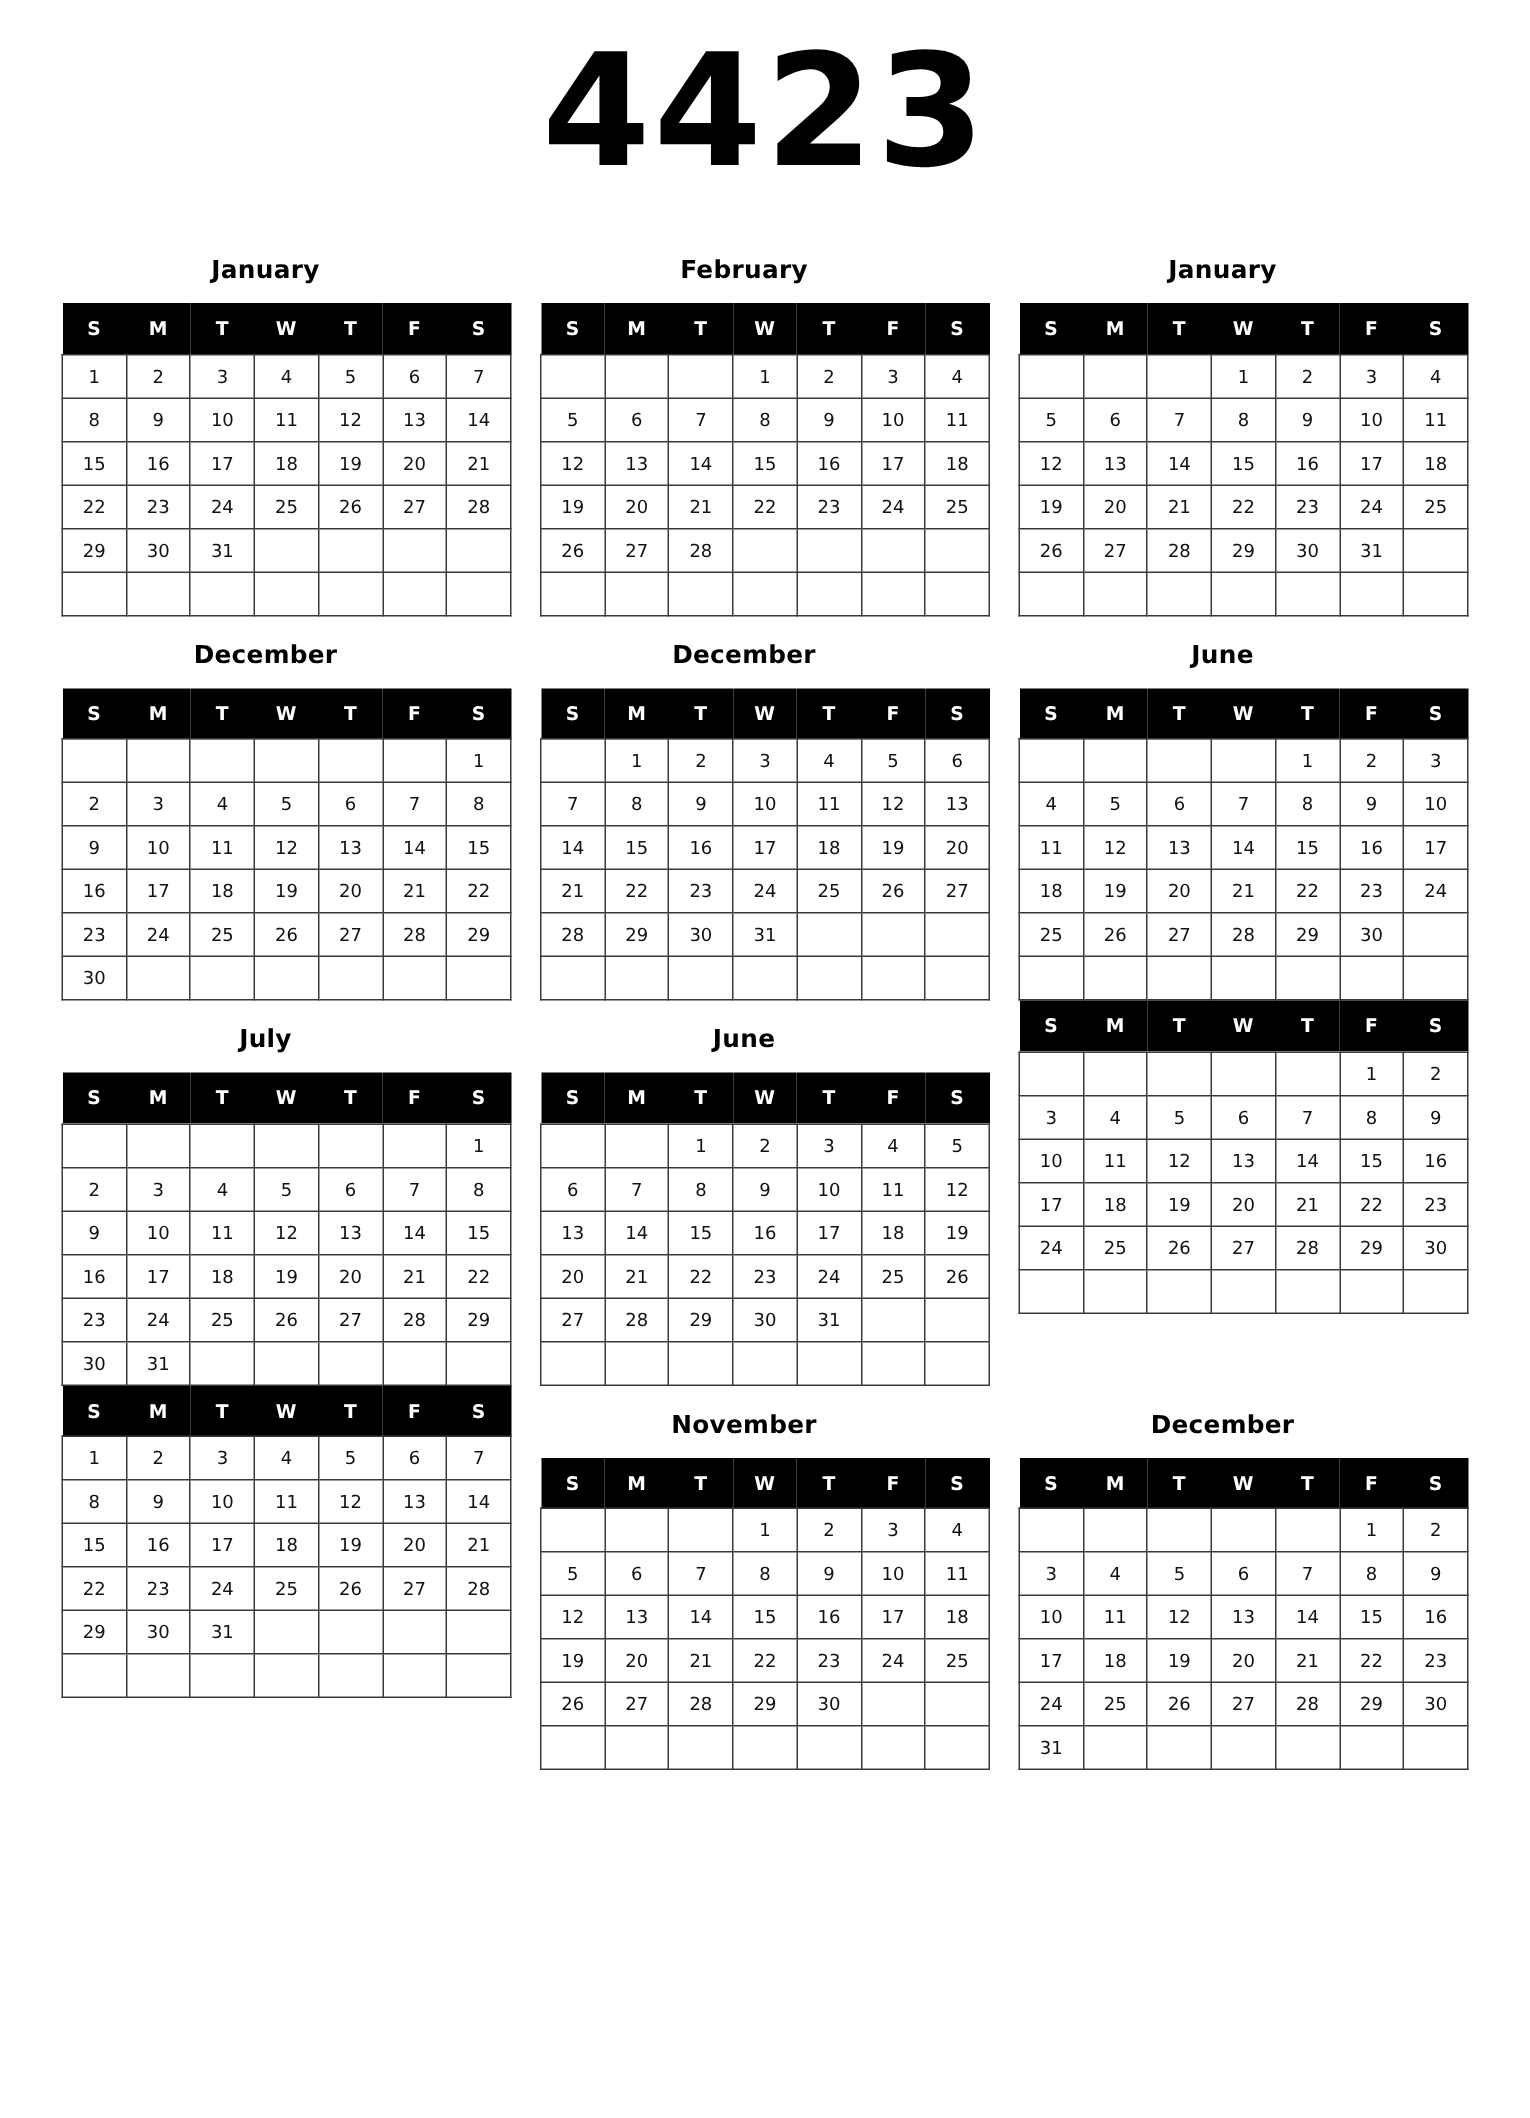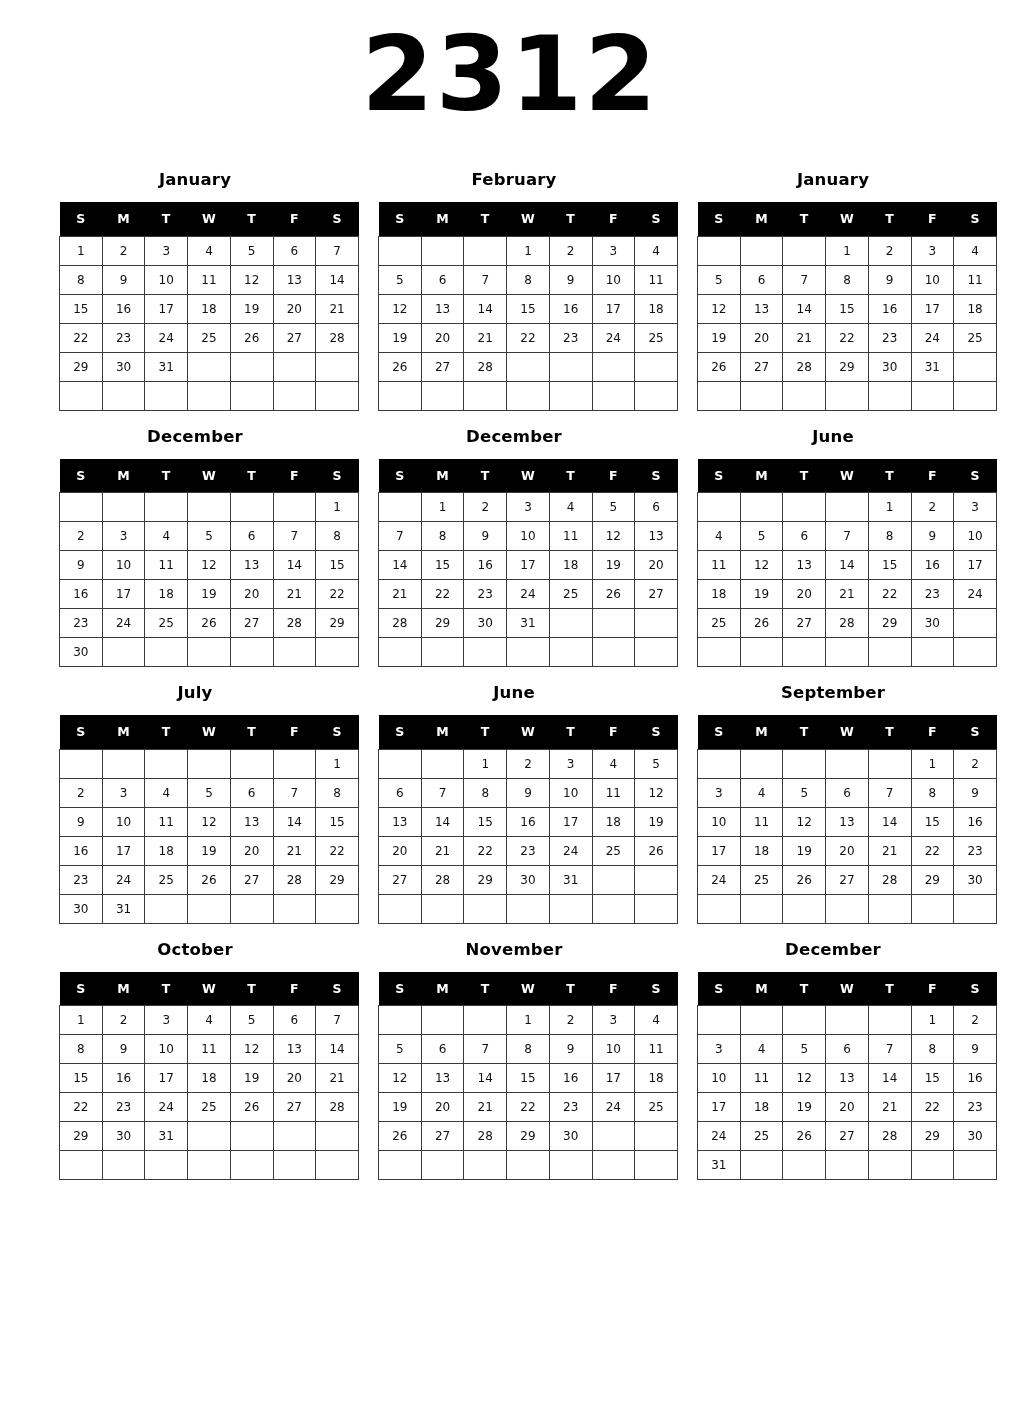--- a/index.html
+++ b/index.html
@@ -35,21 +35,20 @@
     display: grid;
     grid-template-columns: repeat(3, 300px);
     column-gap: 19px;
     row-gap: 0;
     margin: 28px auto 0 auto;
     width: 938px;
   }
   .month {
     width: 272px;
     margin-bottom: 0;
-    margin-left: 18px;
   }
   .month-name {
     text-align: center;
     font-size: 16.5px;
     font-weight: bold;
     padding: 16px 0 13px 0;
     letter-spacing: 0.2px;
   }
   table.cal {
     border-collapse: collapse;
@@ -77,21 +76,21 @@
     vertical-align: middle;
   }
   table.cal tbody td.empty {
     color: transparent;
   }
 </style>
 </head>
 <body>
 
 <div class="page">
-  <h1 class="year-title">2312</h1>
+  <h1 class="year-title">4423</h1>
   <div class="grid">
       <div class="month">
         <div class="month-name">January</div>
         <table class="cal">
           <thead>
             <tr>
               <th>S</th>
               <th>M</th>
               <th>T</th>
               <th>W</th>
@@ -656,93 +655,91 @@
               <td class="empty"></td>
               <td class="empty"></td>
               <td class="empty"></td>
               <td class="empty"></td>
               <td class="empty"></td>
             </tr>
           </tbody>
         </table>
       </div>
       <div class="month">
-        <div class="month-name">September</div>
-        <table class="cal">
-          <thead>
-            <tr>
-              <th>S</th>
-              <th>M</th>
-              <th>T</th>
-              <th>W</th>
-              <th>T</th>
-              <th>F</th>
-              <th>S</th>
-            </tr>
-          </thead>
-          <tbody>
-            <tr>
-              <td class="empty"></td>
-              <td class="empty"></td>
-              <td class="empty"></td>
-              <td class="empty"></td>
-              <td class="empty"></td>
-              <td class="">1</td>
-              <td class="">2</td>
-            </tr>
-            <tr>
-              <td class="">3</td>
-              <td class="">4</td>
-              <td class="">5</td>
-              <td class="">6</td>
-              <td class="">7</td>
-              <td class="">8</td>
-              <td class="">9</td>
-            </tr>
-            <tr>
-              <td class="">10</td>
-              <td class="">11</td>
-              <td class="">12</td>
-              <td class="">13</td>
-              <td class="">14</td>
-              <td class="">15</td>
-              <td class="">16</td>
-            </tr>
-            <tr>
-              <td class="">17</td>
-              <td class="">18</td>
-              <td class="">19</td>
-              <td class="">20</td>
-              <td class="">21</td>
-              <td class="">22</td>
-              <td class="">23</td>
-            </tr>
-            <tr>
-              <td class="">24</td>
-              <td class="">25</td>
-              <td class="">26</td>
-              <td class="">27</td>
-              <td class="">28</td>
-              <td class="">29</td>
-              <td class="">30</td>
-            </tr>
-            <tr>
-              <td class="empty"></td>
-              <td class="empty"></td>
-              <td class="empty"></td>
-              <td class="empty"></td>
-              <td class="empty"></td>
-              <td class="empty"></td>
-              <td class="empty"></td>
-            </tr>
-          </tbody>
-        </table>
-      </div>
-      <div class="month">
-        <div class="month-name">October</div>
+        <table class="cal">
+          <thead>
+            <tr>
+              <th>S</th>
+              <th>M</th>
+              <th>T</th>
+              <th>W</th>
+              <th>T</th>
+              <th>F</th>
+              <th>S</th>
+            </tr>
+          </thead>
+          <tbody>
+            <tr>
+              <td class="empty"></td>
+              <td class="empty"></td>
+              <td class="empty"></td>
+              <td class="empty"></td>
+              <td class="empty"></td>
+              <td class="">1</td>
+              <td class="">2</td>
+            </tr>
+            <tr>
+              <td class="">3</td>
+              <td class="">4</td>
+              <td class="">5</td>
+              <td class="">6</td>
+              <td class="">7</td>
+              <td class="">8</td>
+              <td class="">9</td>
+            </tr>
+            <tr>
+              <td class="">10</td>
+              <td class="">11</td>
+              <td class="">12</td>
+              <td class="">13</td>
+              <td class="">14</td>
+              <td class="">15</td>
+              <td class="">16</td>
+            </tr>
+            <tr>
+              <td class="">17</td>
+              <td class="">18</td>
+              <td class="">19</td>
+              <td class="">20</td>
+              <td class="">21</td>
+              <td class="">22</td>
+              <td class="">23</td>
+            </tr>
+            <tr>
+              <td class="">24</td>
+              <td class="">25</td>
+              <td class="">26</td>
+              <td class="">27</td>
+              <td class="">28</td>
+              <td class="">29</td>
+              <td class="">30</td>
+            </tr>
+            <tr>
+              <td class="empty"></td>
+              <td class="empty"></td>
+              <td class="empty"></td>
+              <td class="empty"></td>
+              <td class="empty"></td>
+              <td class="empty"></td>
+              <td class="empty"></td>
+            </tr>
+          </tbody>
+        </table>
+      </div>
+      <div class="month">
         <table class="cal">
           <thead>
             <tr>
               <th>S</th>
               <th>M</th>
               <th>T</th>
               <th>W</th>
               <th>T</th>
               <th>F</th>
               <th>S</th>

